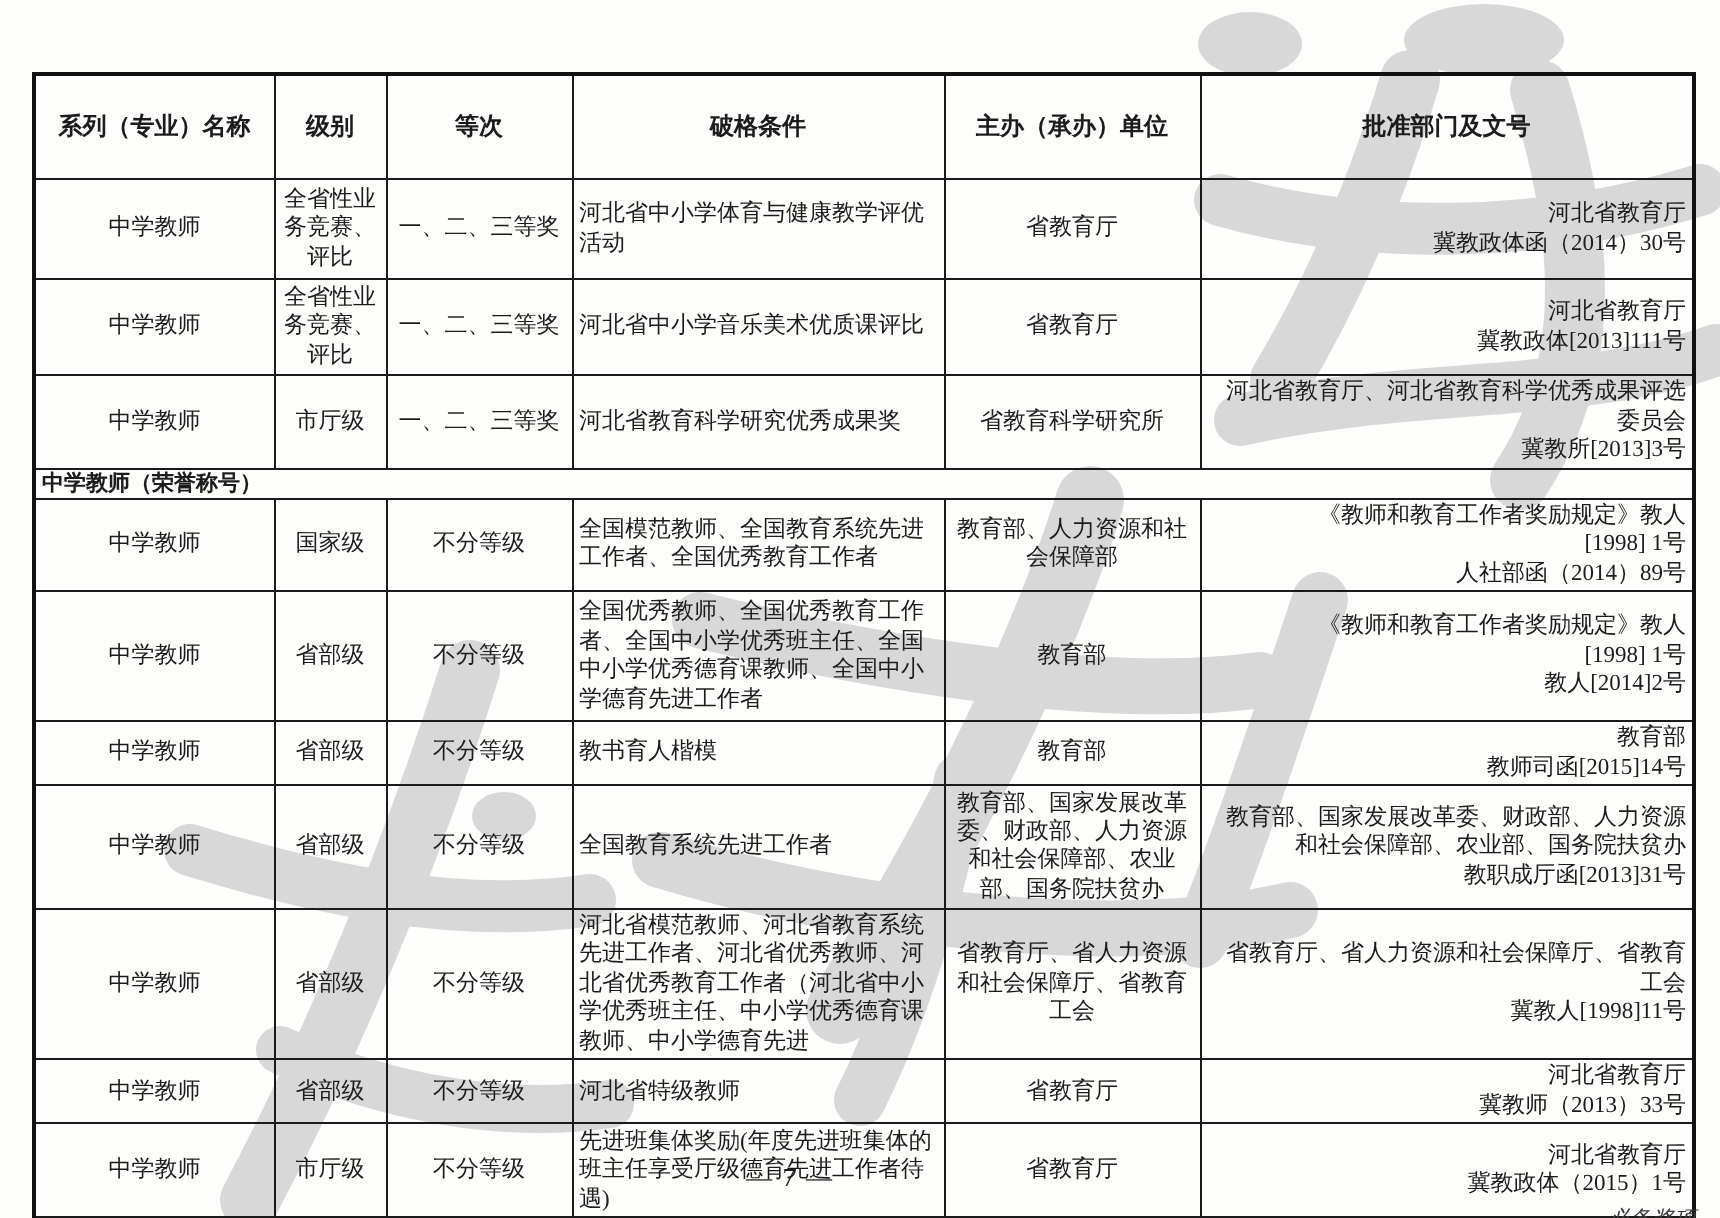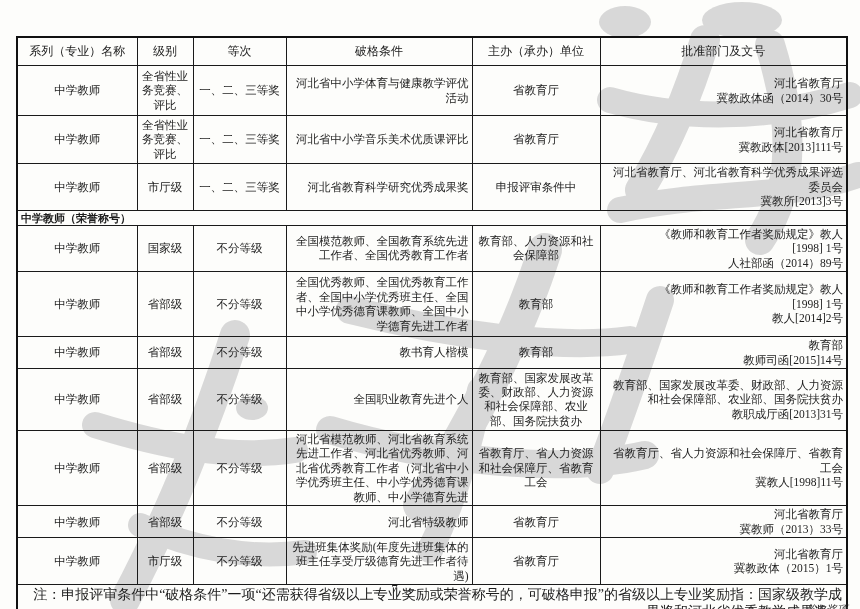--- a/index.html
+++ b/index.html
@@ -23,22 +23,22 @@
     border:1px solid #1a1a1a;
     padding:1px 3px;
     font-size:11.5px;
     line-height:1.26;
     text-align:center;
     vertical-align:middle;
     overflow:hidden;
     word-break:break-all;
   }
   thead tr{height:21px;}
-  th{font-weight:normal;font-size:12px;padding:6px 2px;}
-  td.col-award{text-align:right;}
+  th{font-weight:bold;font-size:12px;padding:18px 2px;}
+  td.col-award{text-align:left;}
   td.col-approval{white-space:pre-line;text-align:right;}
   tr.section-row td{
     text-align:left;font-size:11px;height:14px;
     padding:0 3px;line-height:1.1;font-weight:bold;
   }
   td.note-cell{
     text-align:right;font-size:14px;height:18px;
     padding:2px 4px;line-height:1.2;
   }
   .page-number{
@@ -111,21 +111,21 @@
           <td class="col-award">河北省中小学音乐美术优质课评比</td>
           <td class="col-organizer">省教育厅</td>
           <td class="col-approval">河北省教育厅
 冀教政体[2013]111号</td>
         </tr>
         <tr style="height: 41px;">
           <td class="col-series">中学教师</td>
           <td class="col-level">市厅级</td>
           <td class="col-grade">一、二、三等奖</td>
           <td class="col-award">河北省教育科学研究优秀成果奖</td>
-          <td class="col-organizer">申报评审条件中</td>
+          <td class="col-organizer">省教育科学研究所</td>
           <td class="col-approval">河北省教育厅、河北省教育科学优秀成果评选委员会
 冀教所[2013]3号</td>
         </tr>
       </tbody>
     <tbody>
       <tr class="section-row">
         <td colspan="6">中学教师（荣誉称号）</td>
       </tr>
     </tbody>
     <tbody id="rows-bottom">
@@ -155,21 +155,21 @@
           <td class="col-grade">不分等级</td>
           <td class="col-award">教书育人楷模</td>
           <td class="col-organizer">教育部</td>
           <td class="col-approval">教育部
 教师司函[2015]14号</td>
         </tr>
         <tr style="height: 62px;">
           <td class="col-series">中学教师</td>
           <td class="col-level">省部级</td>
           <td class="col-grade">不分等级</td>
-          <td class="col-award">全国职业教育先进个人</td>
+          <td class="col-award">全国教育系统先进工作者</td>
           <td class="col-organizer">教育部、国家发展改革委、财政部、人力资源和社会保障部、农业部、国务院扶贫办</td>
           <td class="col-approval">教育部、国家发展改革委、财政部、人力资源和社会保障部、农业部、国务院扶贫办
 教职成厅函[2013]31号</td>
         </tr>
         <tr style="height: 74px;">
           <td class="col-series">中学教师</td>
           <td class="col-level">省部级</td>
           <td class="col-grade">不分等级</td>
           <td class="col-award">河北省模范教师、河北省教育系统先进工作者、河北省优秀教师、河北省优秀教育工作者（河北省中小学优秀班主任、中小学优秀德育课教师、中小学德育先进</td>
           <td class="col-organizer">省教育厅、省人力资源和社会保障厅、省教育工会</td>

